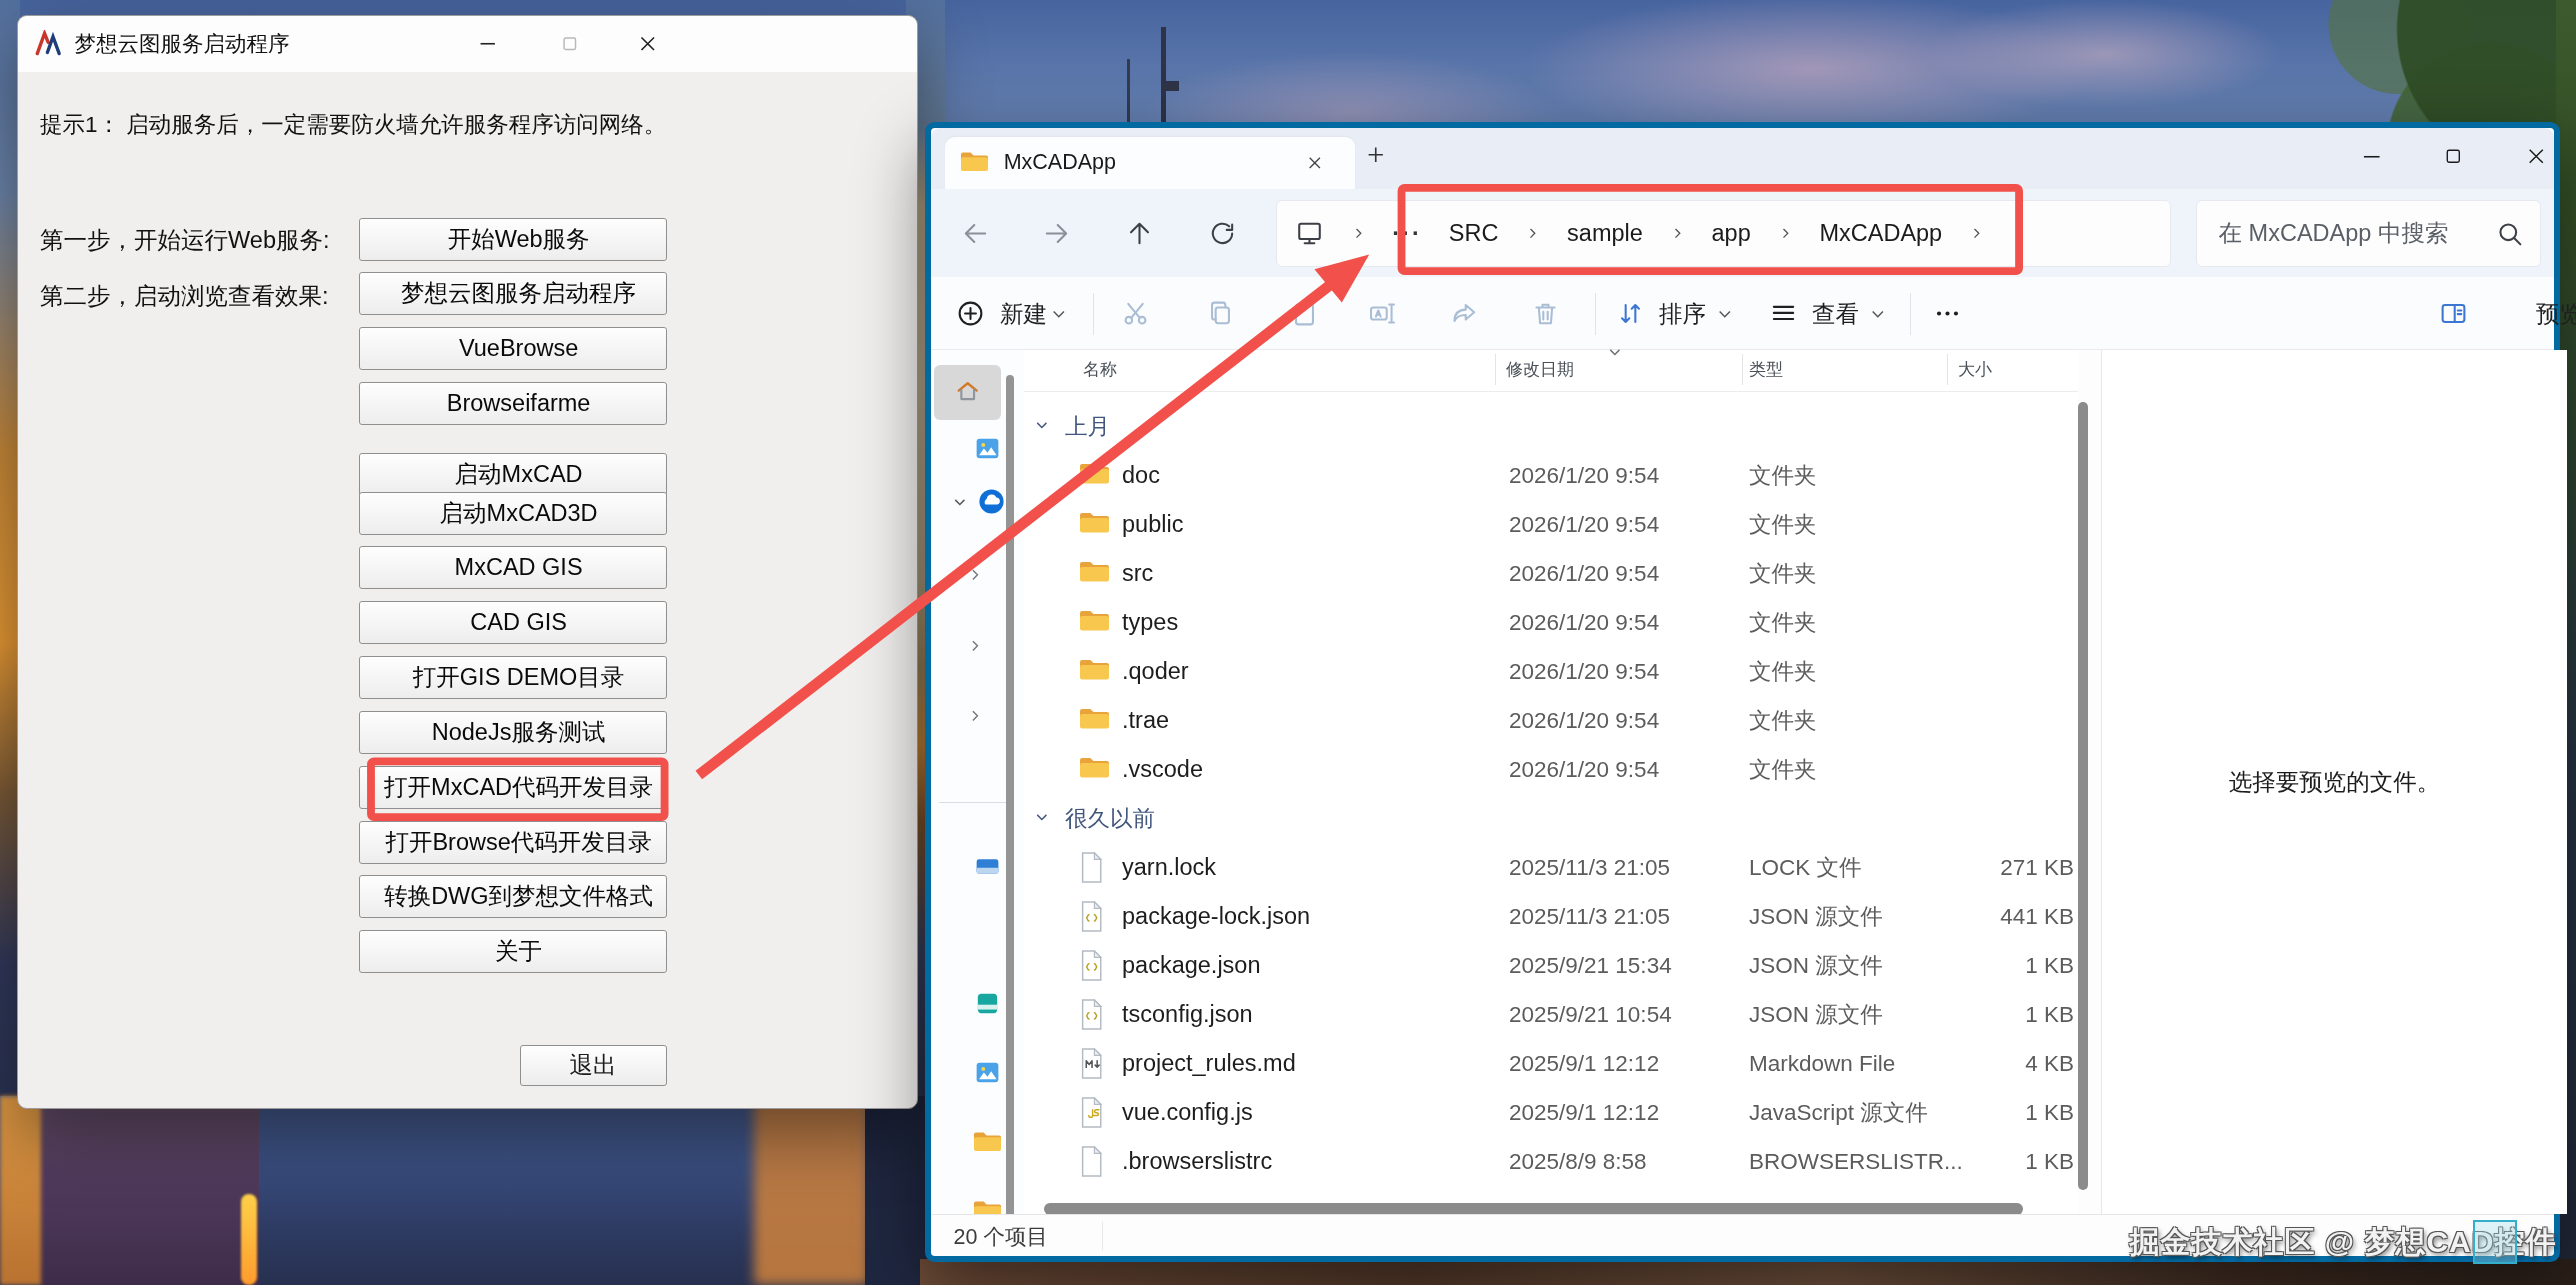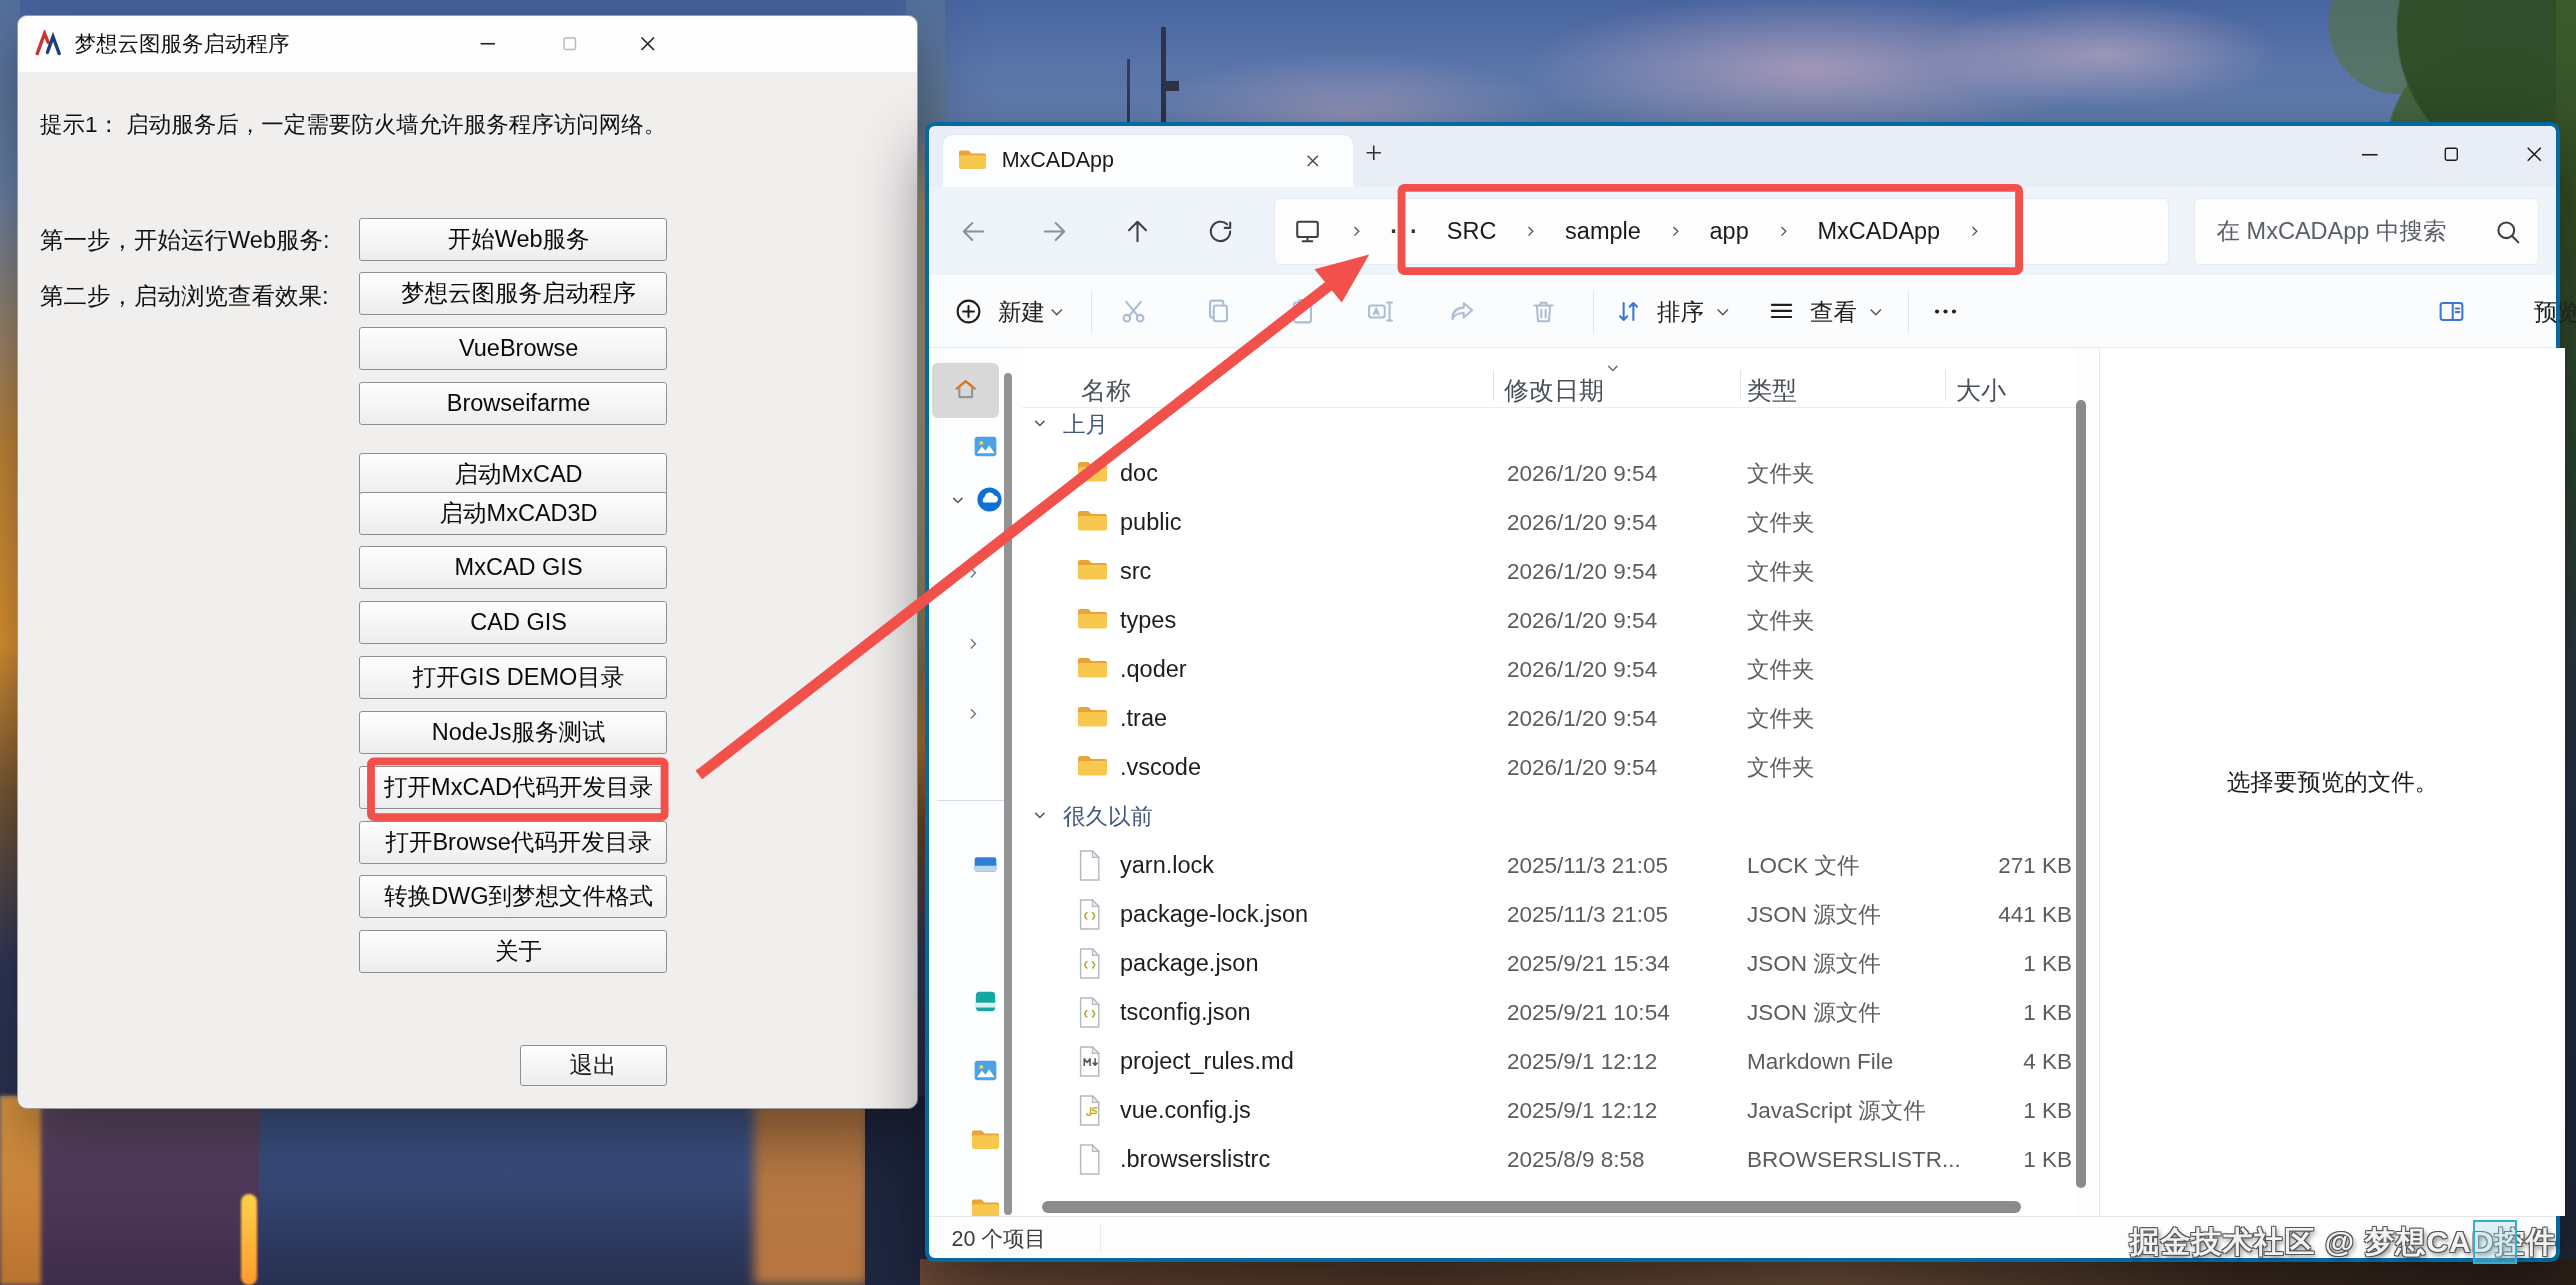--- a/index.html
+++ b/index.html
@@ -54,21 +54,21 @@
   .l-ctrl{position:absolute;top:0;width:47px;height:56px;display:flex;align-items:center;justify-content:center;color:#222;cursor:pointer;}
   .tipline{position:absolute;left:22.5px;font-size:22.5px;color:#111;white-space:nowrap;}
   .stepline{position:absolute;left:22.5px;font-size:23.5px;color:#111;white-space:nowrap;}
   .lbtn{position:absolute;left:341px;width:308px;height:43px;border:1px solid #8f8f8f;border-radius:2.9px;
     background:linear-gradient(180deg,#fefefe,#ededed);font-size:23.5px;color:#0a0a0a;
     display:flex;align-items:center;justify-content:center;font-family:inherit;cursor:pointer;padding-left:12px;}
   #exit-btn{position:absolute;left:502px;top:1029px;width:147px;height:41px;border:1px solid #8f8f8f;border-radius:2.9px;
     background:linear-gradient(180deg,#fefefe,#ededed);font-size:23.5px;display:flex;align-items:center;justify-content:center;cursor:pointer;}
 
   
-  #explorer{left:925px;top:122px;width:1635px;height:1140px;background:#fdfdfe;border:4px solid #0369a1;}
+  #explorer{left:925px;top:122px;width:1635px;height:1140px;background:#fdfdfe;border:6px solid #0369a1;}
   .tabstrip{position:absolute;left:0;top:0;right:0;height:61px;background:#e8edf6;border-radius:9.8px 9.8px 0 0;}
   .tab{position:absolute;left:13.7px;top:8.8px;width:410px;height:52px;background:#fcfdff;border-radius:9.8px 9.8px 0 0;
        box-shadow:0 -1px 2px rgba(0,0,0,.04);}
   .tab-folder{position:absolute;left:15.7px;top:12.7px;}
   .tab-label{position:absolute;left:59px;top:0;height:52px;display:flex;align-items:center;font-size:21.5px;color:#191919;}
   .tab-close{position:absolute;left:354px;top:10.8px;width:33px;height:31px;display:flex;align-items:center;justify-content:center;color:#444;border-radius:5.9px;}
   .newtab{position:absolute;left:427px;top:11.7px;width:35px;height:31px;display:flex;align-items:center;justify-content:center;color:#333;}
   .wctrl{position:absolute;top:0;width:55px;height:57px;display:flex;align-items:center;justify-content:center;color:#1b1b1b;}
 
   .navrow{position:absolute;left:0;top:61px;right:0;height:88px;background:#eff3fa;}
@@ -91,21 +91,21 @@
   .tlabel{font-size:23.5px;color:#1f1f1f;white-space:nowrap;}
   .tdiv{position:absolute;top:15.7px;width:1px;height:42px;background:#e3e4ea;}
 
   .navpane{position:absolute;left:0;top:222px;width:93px;bottom:42px;background:#fcfdff;overflow:hidden;}
   .np-item{position:absolute;display:flex;align-items:center;justify-content:center;}
   .np-pill{left:2.9px;top:14.7px;width:67px;height:55px;background:#d8d8d8;border-radius:5.9px;}
   .np-scroll{position:absolute;left:75px;top:24.5px;width:7.8px;height:842px;background:#949494;border-radius:3.9px;}
   .np-div{position:absolute;left:7.8px;top:452px;width:70px;height:1px;background:#d9dce2;}
 
   .listarea{position:absolute;left:93px;top:222px;width:1054px;bottom:42px;background:#fff;}
-  .cols-header{position:absolute;left:0;top:18px;width:100%;height:42px;border-bottom:1px solid #ececec;font-size:25px;color:#4a5058;}
+  .cols-header{position:absolute;left:0;top:0;width:100%;height:42px;border-bottom:1px solid #ececec;font-size:17px;color:#4a5058;}
   .colh{position:absolute;top:7.8px;cursor:pointer;}
   .col-div{position:absolute;top:3.9px;width:1px;height:31px;background:#e4e4e6;}
   .sortchev{position:absolute;left:583px;top:-5.9px;color:#6a7078;}
   .rows{position:absolute;left:0;top:52px;width:100%;}
   .frow{position:relative;height:49px;cursor:default;}
   .frow .fname{position:absolute;left:98px;top:0;height:49px;display:flex;align-items:center;font-size:23.5px;color:#1d1d1d;white-space:nowrap;}
   .frow .ficon{position:absolute;left:55px;top:8.8px;}
   .frow .fdate,.frow .ftype{position:absolute;top:0;height:49px;display:flex;align-items:center;font-size:22.5px;color:#5c5c5c;white-space:nowrap;}
   .frow .fdate{left:485px;} .frow .ftype{left:725px;}
   .frow .fsize{position:absolute;right:3.9px;width:127px;top:0;height:49px;display:flex;align-items:center;justify-content:flex-end;font-size:22.5px;color:#5c5c5c;overflow:hidden;}

